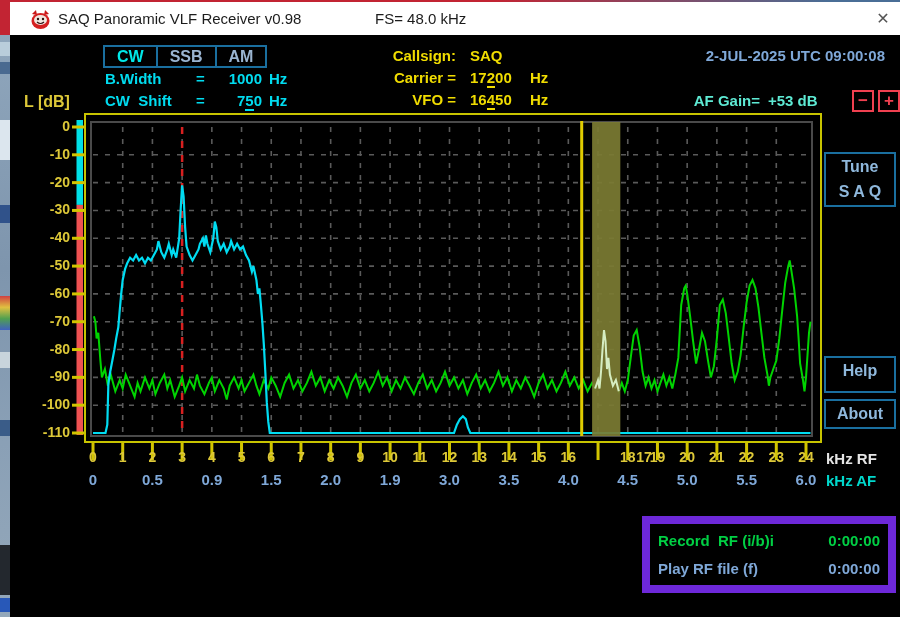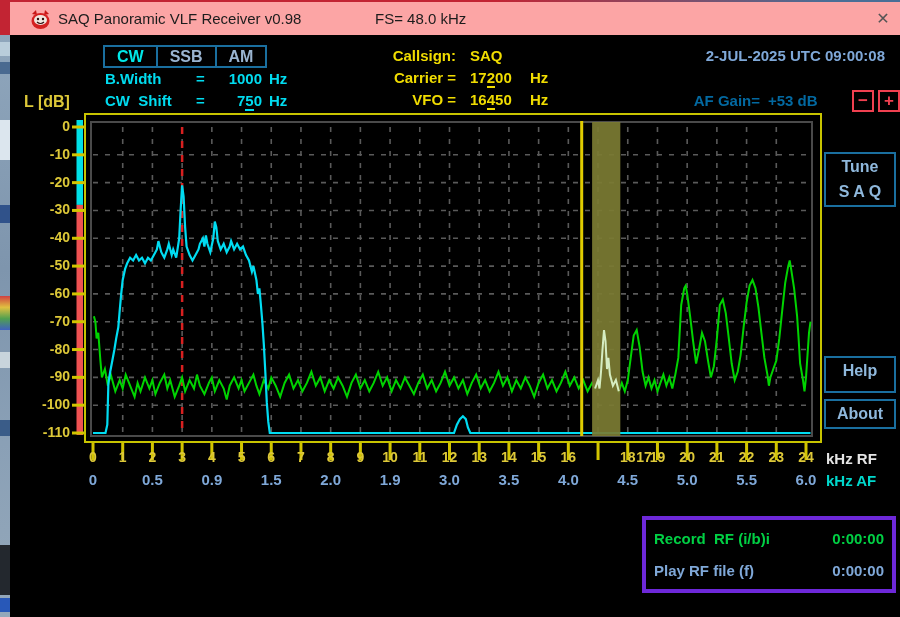--- a/index.html
+++ b/index.html
@@ -8,35 +8,35 @@
             font-family:"Liberation Sans", sans-serif; }
 
   
   .edge-base { position:absolute; left:0; top:35px; width:10px; height:582px;
                background:linear-gradient(180deg,#8fa6bc 0%,#7e95ad 40%,#8aa0b6 70%,#94a8ba 100%); }
   .edge-frag { position:absolute; left:0; width:10px; }
   .edge-red  { position:absolute; left:0; top:0; width:10px; height:35px; background:#c22433; }
   .top-strip { position:absolute; left:0; top:0; width:900px; height:3px;
                background:linear-gradient(90deg,#c22433 0%,#c22433 55%,#4a6e96 92%); }
 
-  .titlebar { position:absolute; left:10px; top:2px; width:890px; height:33px; background:#fca5a5; }
+  .titlebar { position:absolute; left:10px; top:2px; width:890px; height:33px; background:#ffffff; }
   .title-text { position:absolute; left:48px; top:0; height:33px; line-height:33px;
                 font-size:15px; color:#1c1c1c; }
   .fs-text { position:absolute; left:365px; top:0; height:33px; line-height:33px;
              font-size:15px; color:#1c1c1c; }
   .close-btn { position:absolute; left:856px; top:0; width:34px; height:33px; line-height:33px;
                text-align:center; font-size:16px; color:#555; cursor:default; }
   .app-icon { position:absolute; left:19px; top:6px; }
 
   
   .ctl { position:absolute; font-weight:bold; font-size:15px; white-space:pre; }
   .cyan   { color:#00dcf0; }
   .yellow { color:#f0dc00; }
   .blue   { color:#7fa8d8; }
-  .red    { color:#0369a1; }
+  .red    { color:#5eead4; }
   .rt { text-align:right; }
 
   .modes { position:absolute; left:103px; top:45px; display:flex; border:2px solid #1a6f9f; height:23px; }
   .mode-btn { border-right:2px solid #1a6f9f; padding:0 12px; font-weight:bold; font-size:16px;
               line-height:19px; color:#9ab4d0; background:#000; }
   .mode-btn:last-child { border-right:none; }
   .mode-btn.sel { color:#00e8e8; }
 
   .uline { border-bottom:2px solid currentColor; padding-bottom:0px; }
 
@@ -61,21 +61,21 @@
 
   
   .side-btn { position:absolute; left:824px; width:72px; border:2px solid #1a6f9f; background:#000;
               color:#8fb8dc; font-weight:bold; text-align:center; }
   .tune-btn { top:152px; height:55px; font-size:16px; line-height:25px; padding-top:0; }
   .help-btn { top:356px; height:37px; font-size:16px; line-height:25px; }
   .about-btn{ top:399px; height:30px; font-size:16px; line-height:26px; }
 
   
   .rec-panel { position:absolute; left:642px; top:516px; width:254px; height:77px;
-               border:4px solid #6d28d9; background:#000; display:flex; flex-direction:column;
+               border:8px solid #6d28d9; background:#000; display:flex; flex-direction:column;
                justify-content:space-around; padding:2px 8px; }
   .rec-row { display:flex; justify-content:space-between; font-weight:bold; font-size:15px; white-space:pre; }
   .rec-0 { color:#00d044; } .rec-1 { color:#e6e68a; } .rec-2 { color:#7fa8d8; }
 </style>
 </head>
 <body>
 
 <div id="screen">
 
   <div class="edge-base"></div>

